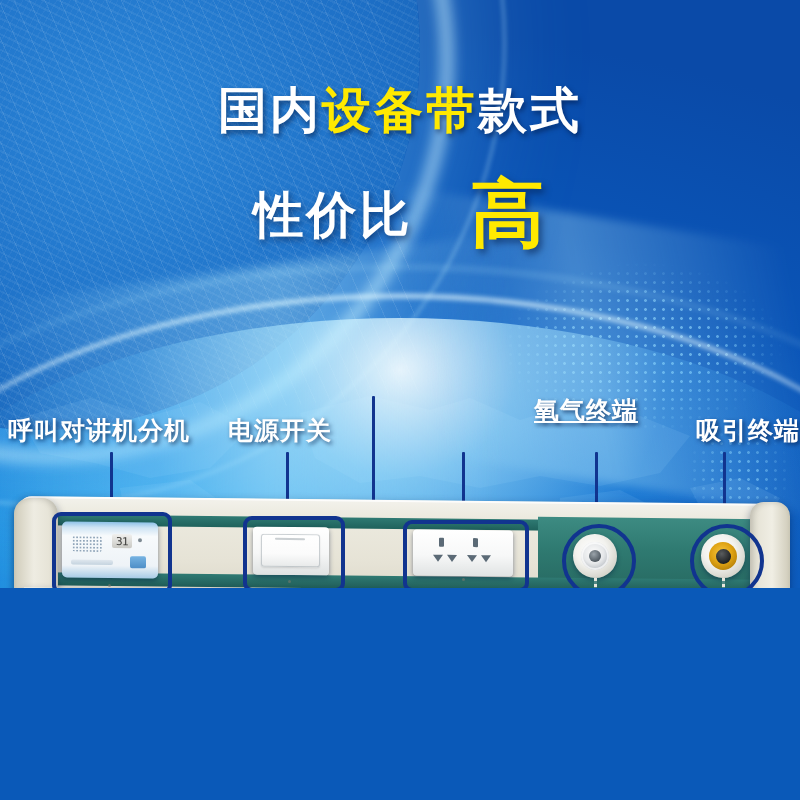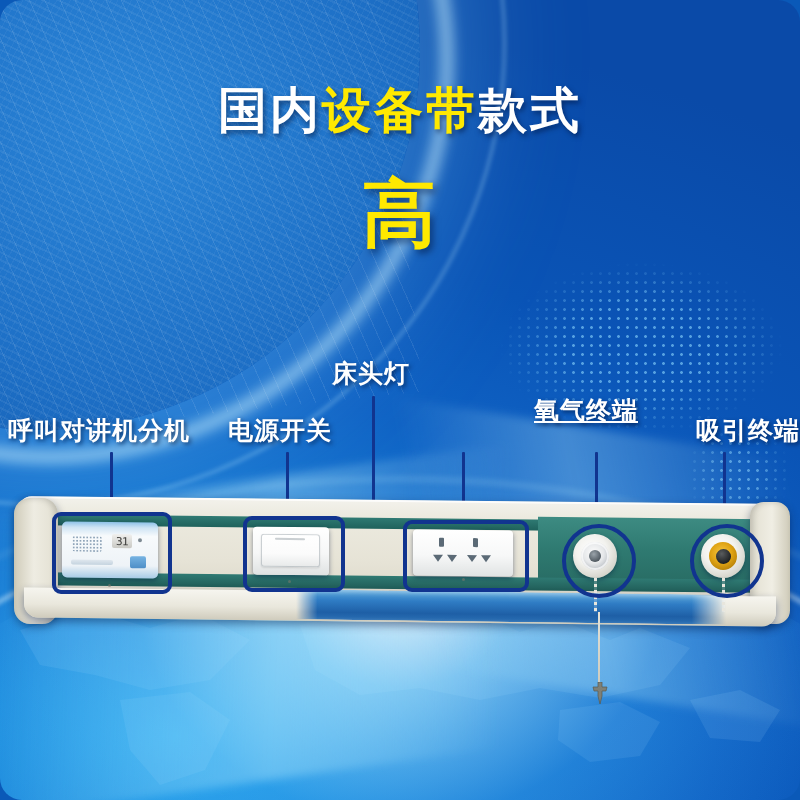--- a/index.html
+++ b/index.html
@@ -1,21 +1,21 @@
 <!DOCTYPE html>
 <html><head>
 <meta charset="utf-8">
 <style>
   html,body{margin:0;padding:0;}
   body{
     width:800px;height:800px;overflow:hidden;
     font-family:"Liberation Sans","DejaVu Sans",sans-serif;
     background:#0a59b8;
   }
-  .stage{position:relative;width:800px;height:800px;overflow:hidden;border-radius:22px;}
+  .stage{position:relative;width:800px;height:588px;overflow:hidden;}
 
   
   .bg-base{position:absolute;inset:0;
     background:
       radial-gradient(140% 90% at 22% 92%, #27a9ef 0%, #1a7fd6 26%, #0f62c4 48%, #0a54b6 68%, #0a4aa8 100%);
   }
   
   .globe{position:absolute;left:-340px;top:-330px;width:760px;height:760px;border-radius:50%;
     background:
       radial-gradient(circle at 72% 68%, rgba(255,255,255,0.00) 52%, rgba(160,225,255,0.55) 67%, rgba(120,200,250,0.25) 74%, rgba(10,70,160,0.0) 80%),
@@ -196,26 +196,26 @@
   <div class="horizon"></div>
   <div class="horizon-line"></div>
   <div class="horizon-line2"></div>
   <div class="sweep"></div>
   <div class="sweep2"></div>
 
   <div class="headline">
     <span class="w">国内</span><span class="y">设备带</span><span class="w">款式</span>
   </div>
   <div class="subline">
+    <span class="w2">性价比</span>
     <span class="big">高</span>
   </div>
 
   <div class="label" style="left:228px;top:414px;">电源开关</div>
   <div class="label" style="left:8px;top:414px;">呼叫对讲机分机</div>
-  <div class="label" style="left:332px;top:357px;">床头灯</div>
   <div class="label" style="left:534px;top:394px;text-decoration:underline;">氧气终端</div>
   <div class="label" style="left:672px;top:414px;padding-left:24px;">吸引终端</div>
 
   <div class="leader" style="left:110px;top:452px;height:78px;"></div>
   <div class="leader" style="left:286px;top:452px;height:78px;"></div>
   <div class="leader" style="left:372px;top:396px;height:212px;"></div>
   <div class="leader" style="left:462px;top:452px;height:80px;"></div>
   <div class="leader" style="left:595px;top:452px;height:92px;"></div>
   <div class="leader" style="left:723px;top:452px;height:92px;"></div>
 

